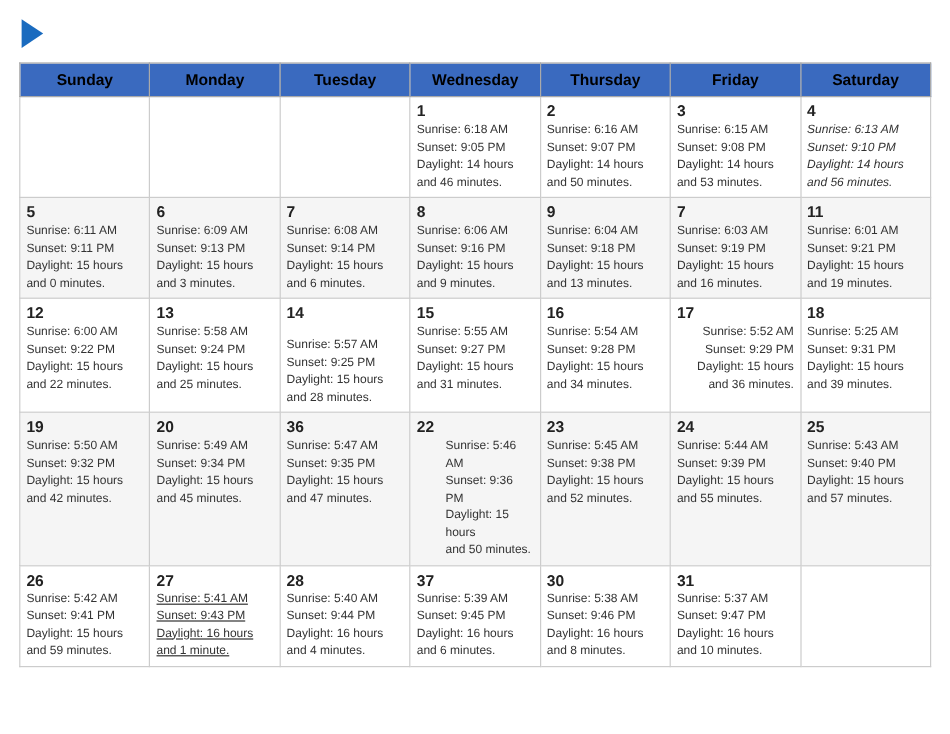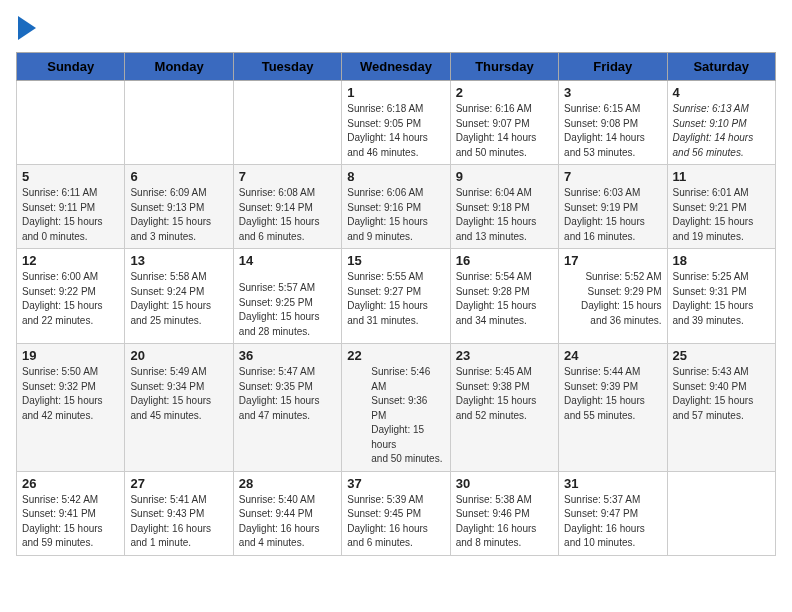--- a/index.html
+++ b/index.html
@@ -293,21 +293,21 @@
       <tr>
         <td>
           <span class="day-num">26</span>
           <div class="day-info" style="white-space: pre-line;">Sunrise: 5:42 AM
 Sunset: 9:41 PM
 Daylight: 15 hours
 and 59 minutes.</div>
         </td>
         <td>
           <span class="day-num">27</span>
-          <div class="day-info" style="white-space: pre-line;">Sunrise: 5:41 AM
+          <div class="day-info" style="white-space: pre-line; text-decoration: underline;">Sunrise: 5:41 AM
 Sunset: 9:43 PM
 Daylight: 16 hours
 and 1 minute.</div>
         </td>
         <td>
           <span class="day-num">28</span>
           <div class="day-info" style="white-space: pre-line;">Sunrise: 5:40 AM
 Sunset: 9:44 PM
 Daylight: 16 hours
 and 4 minutes.</div>

